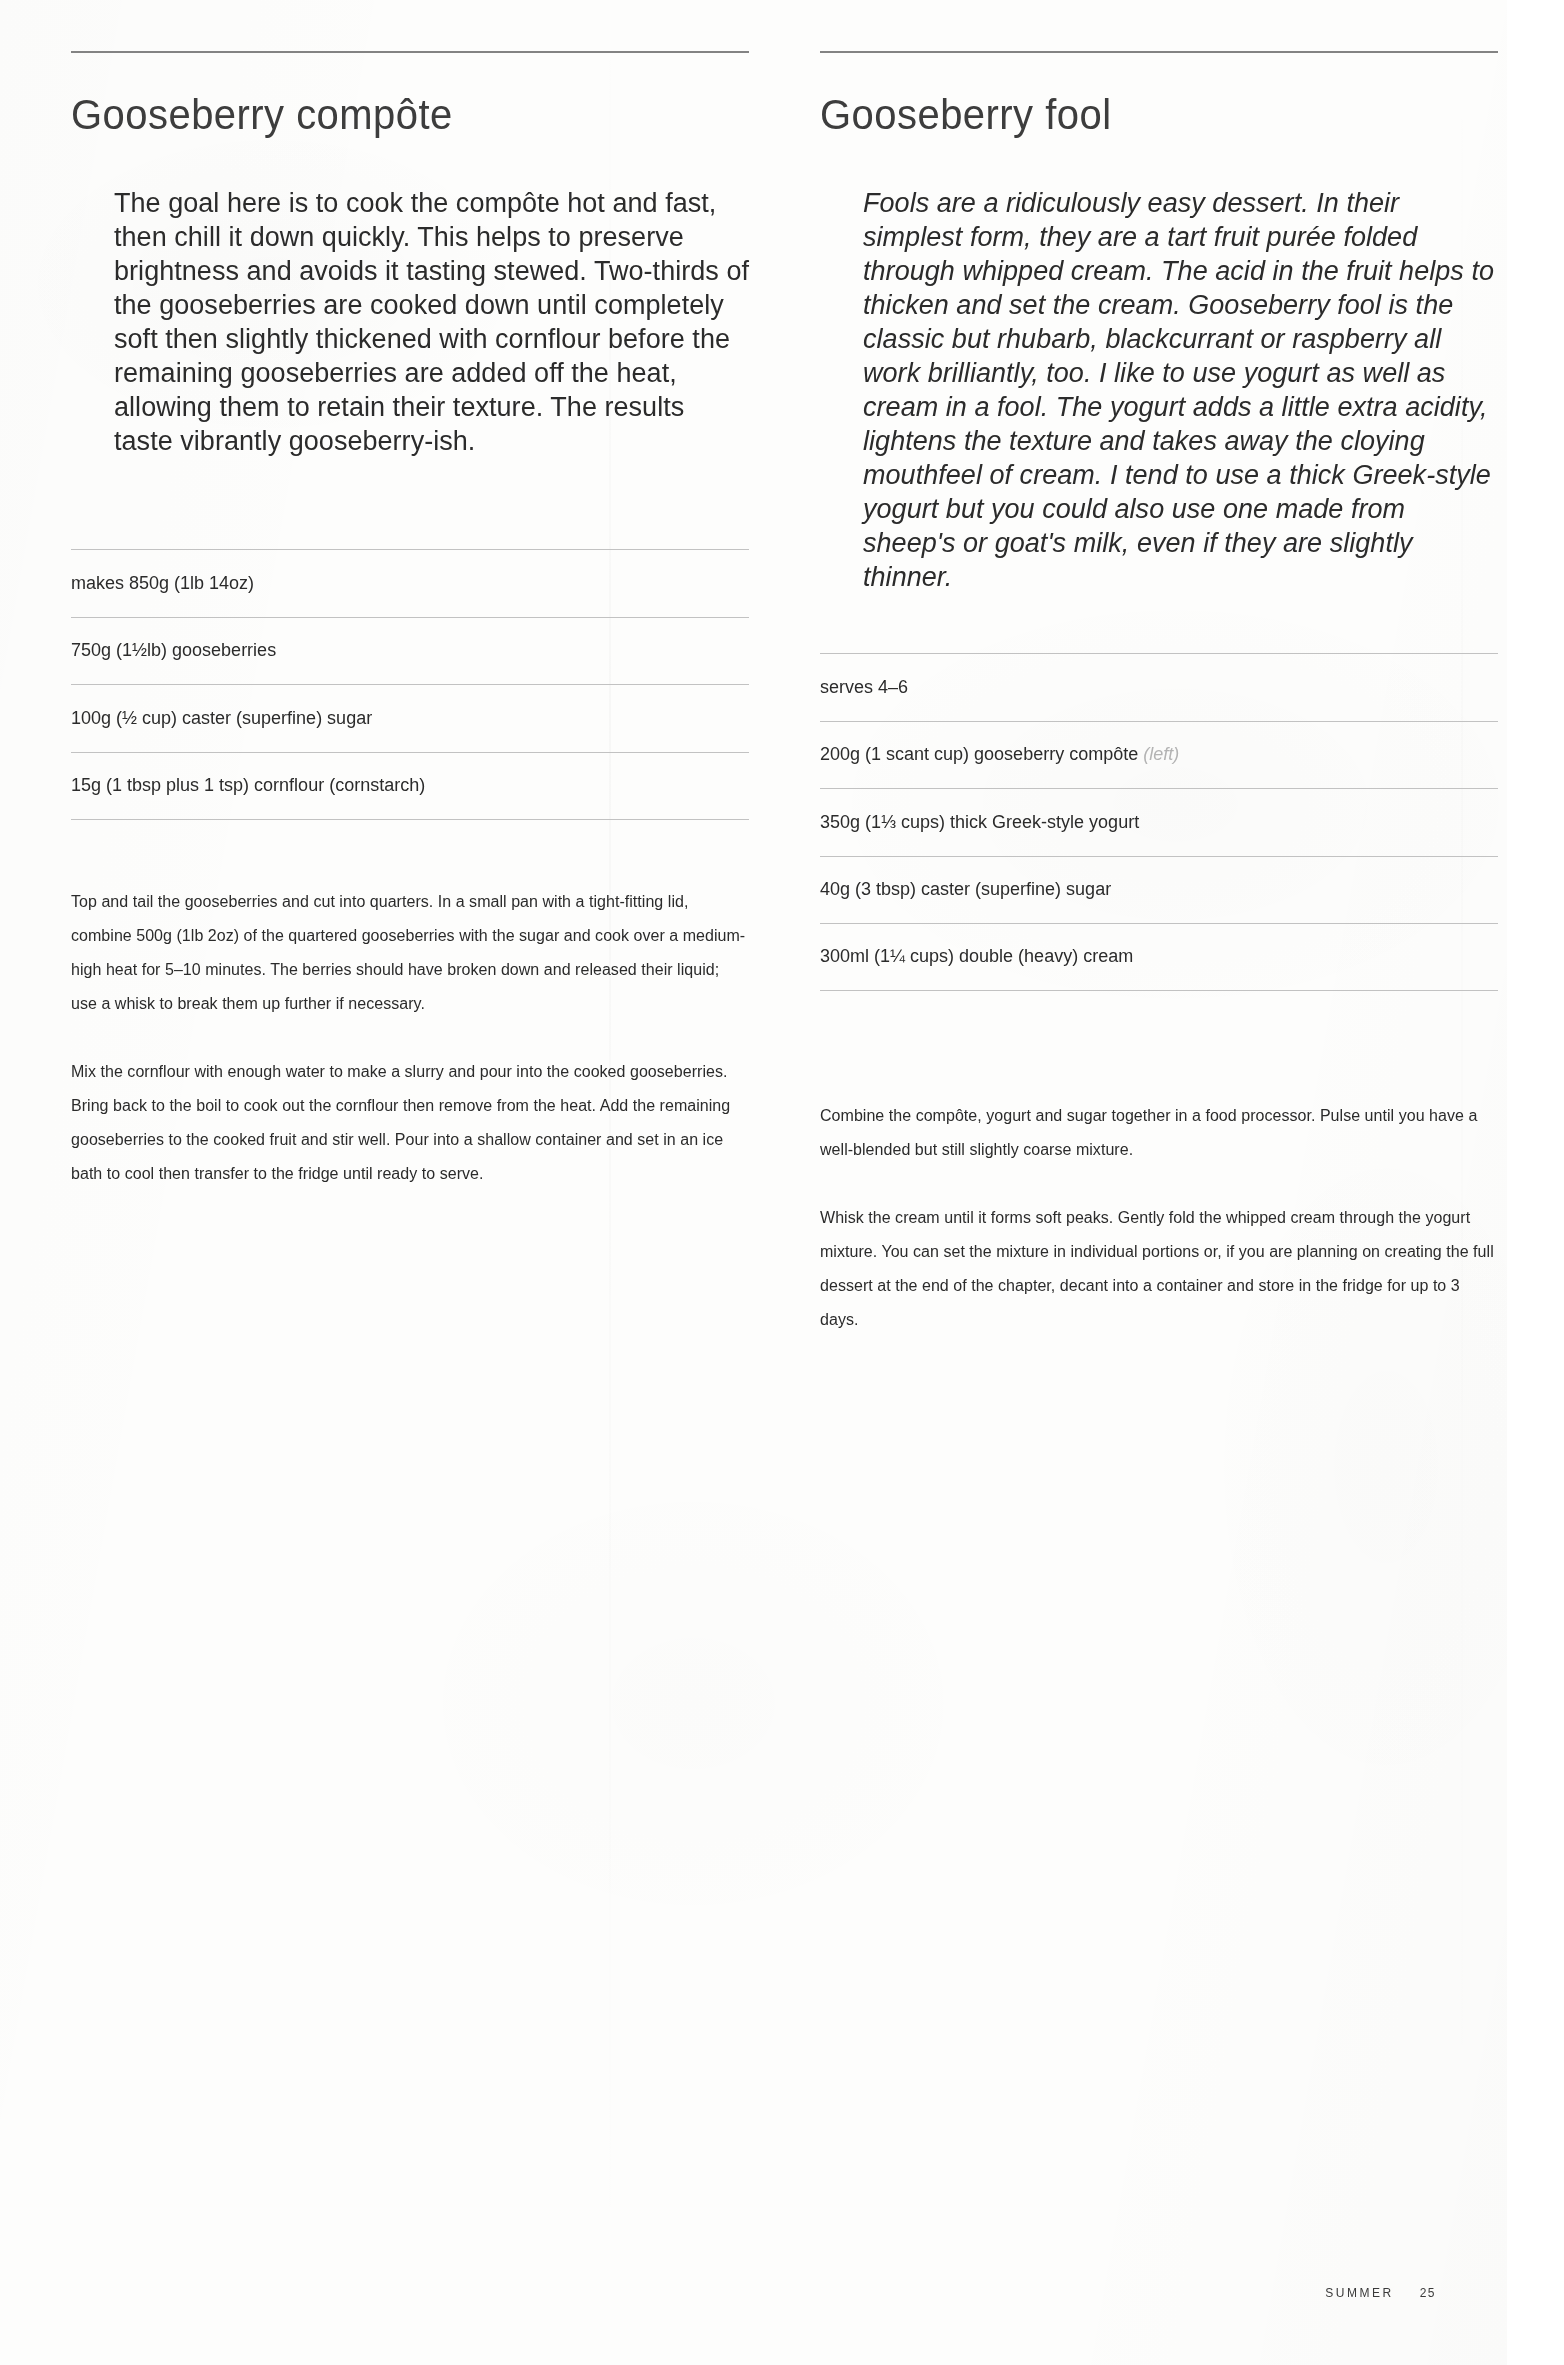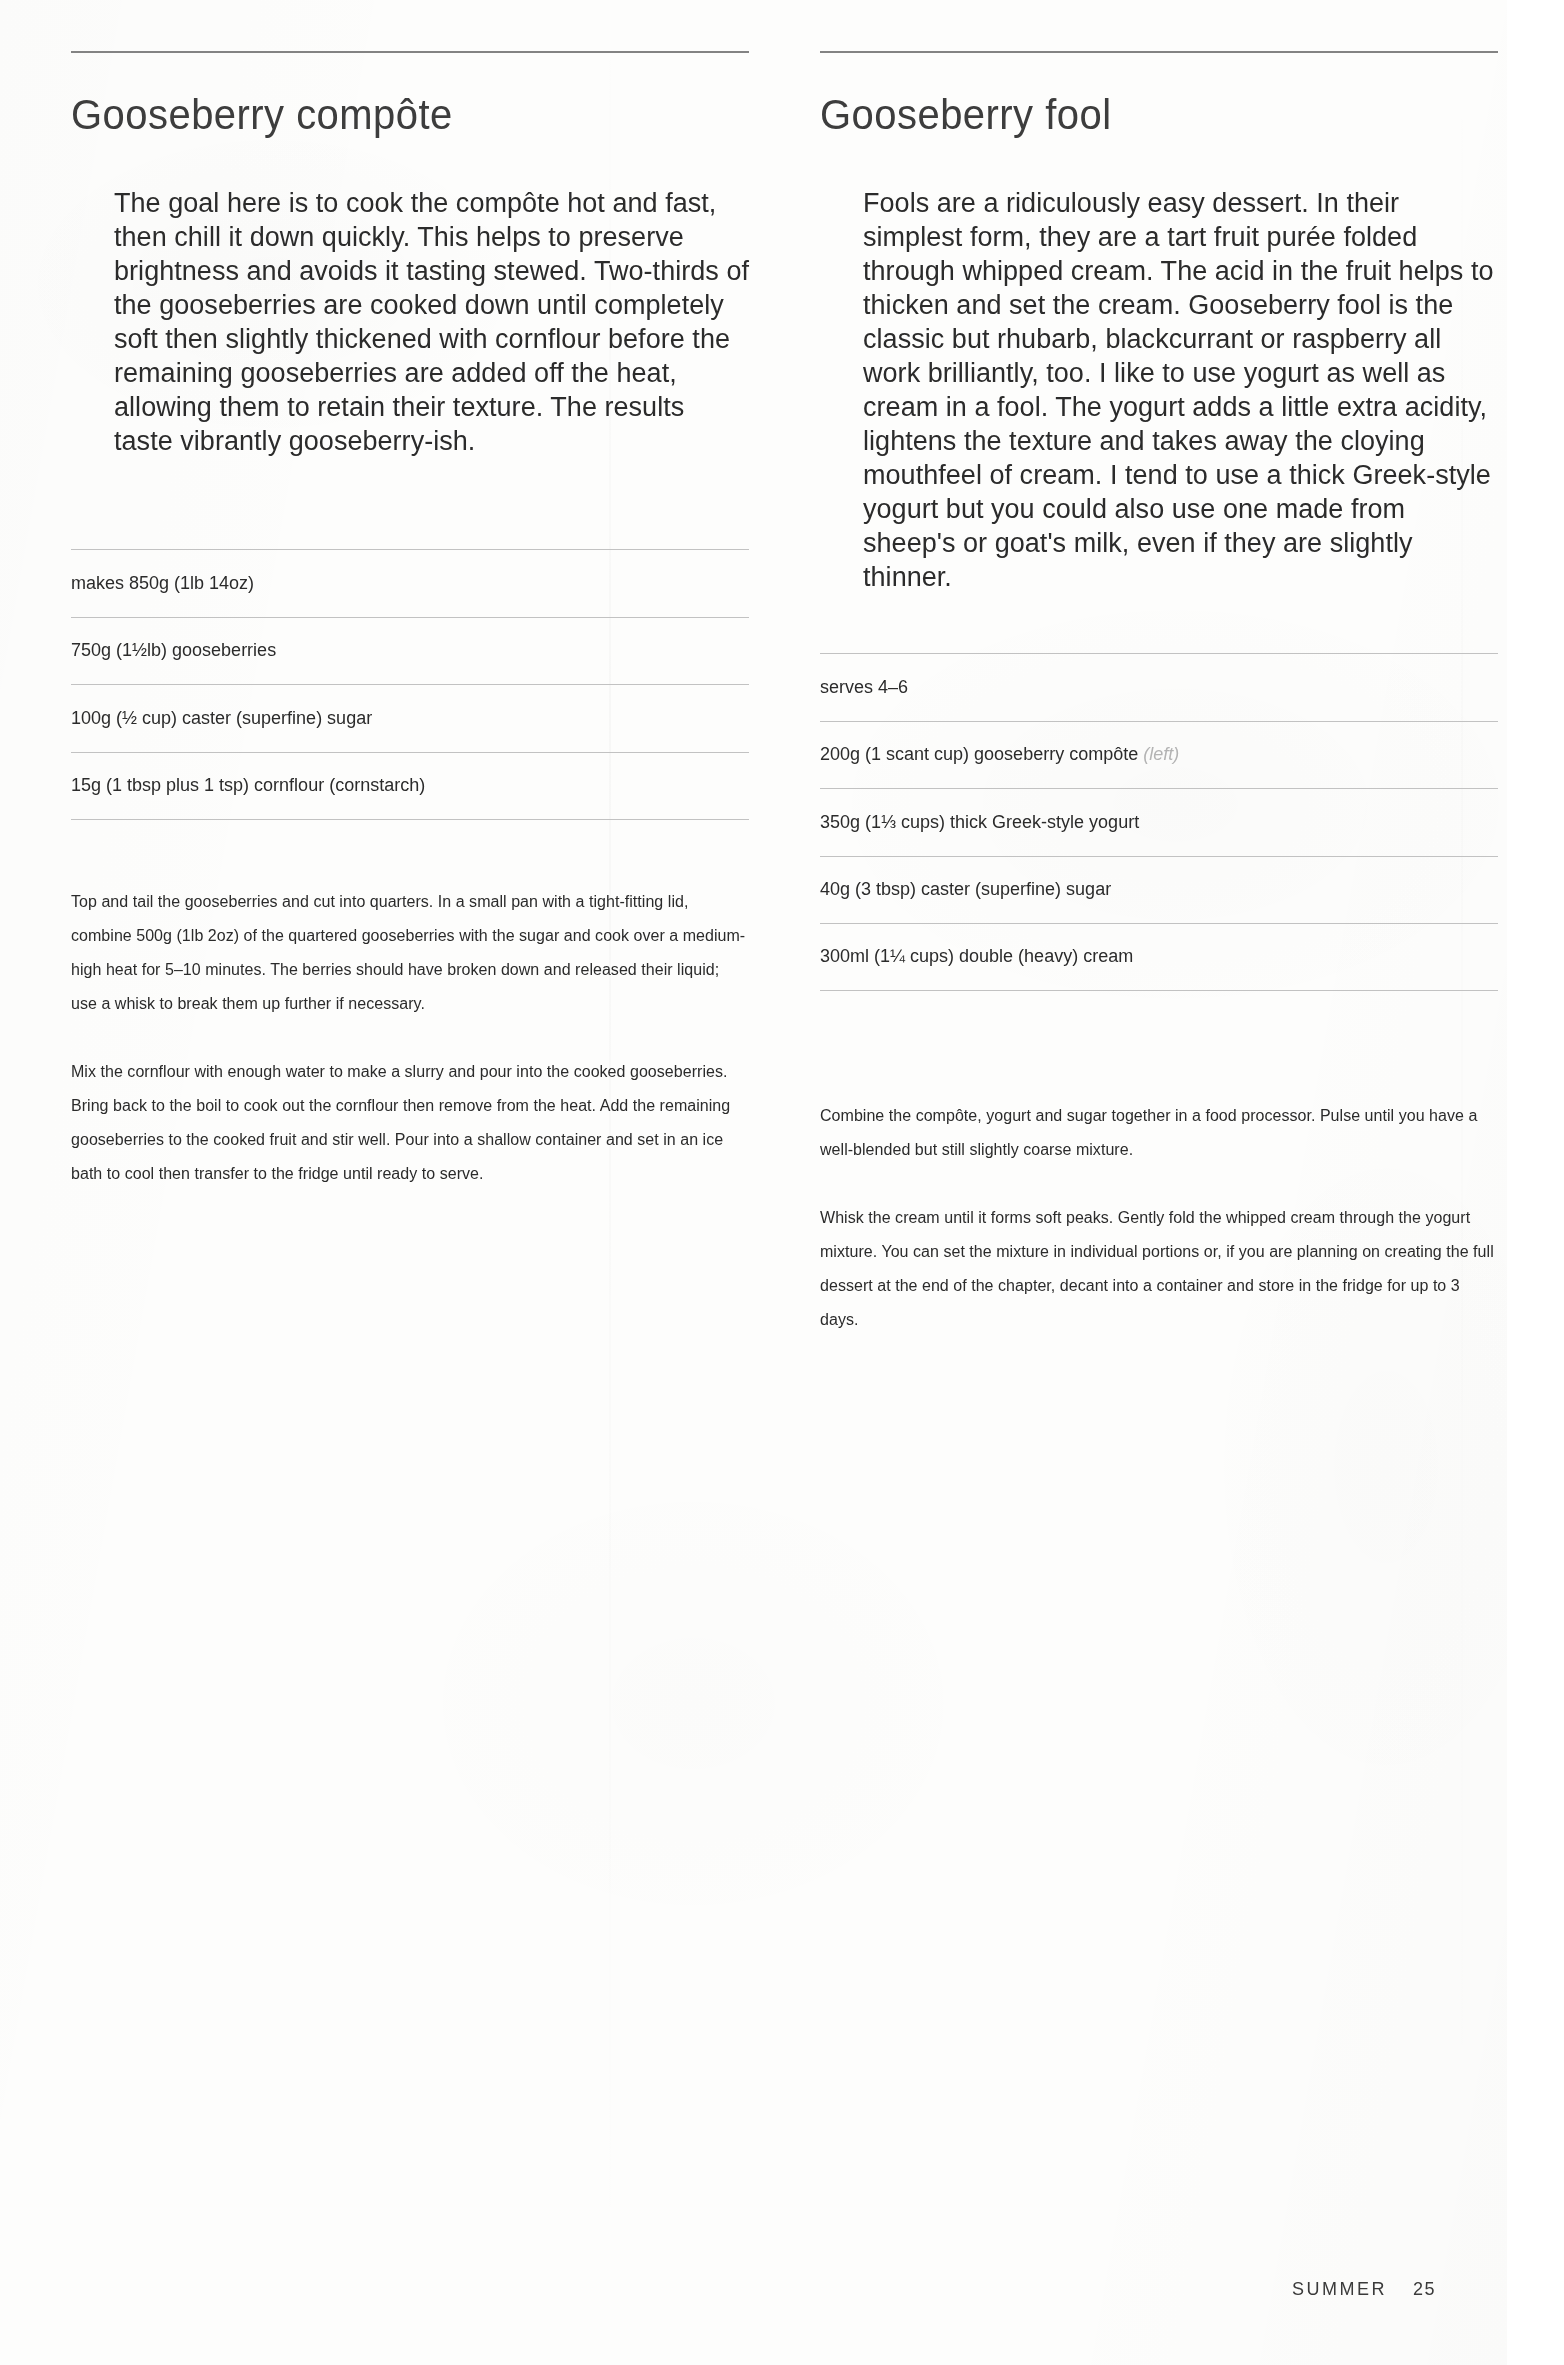--- a/index.html
+++ b/index.html
@@ -75,20 +75,21 @@
   .intro {
     font-size: 27px;
     line-height: 34px;
     color: #2b2b2b;
     margin: 48px 0 0 0;
     padding-left: 43px;
     letter-spacing: 0.04px;
   }
   .col-right .intro {
     padding-left: 43px;
+    font-style: italic;
   }
 
   .ingredients {
     width: 100%;
     margin: 0;
     padding: 0;
     list-style: none;
   }
   .ing-row {
     border-top: 1.5px solid #c2c2c2;
@@ -111,21 +112,21 @@
     color: #2b2b2b;
     margin: 0 0 34px 0;
     letter-spacing: 0.04px;
   }
   .method p:last-child { margin-bottom: 0; }
 
   .footer {
     position: absolute;
     right: 71px;
     bottom: 66px;
-    font-size: 18px;
+    font-size: 12px;
     letter-spacing: 2.5px;
     color: #3a3a3a;
     display: flex;
     align-items: baseline;
     gap: 26px;
   }
   .footer .chapter { }
   .footer .page-no { letter-spacing: 1.5px; }
 </style>
 </head>

